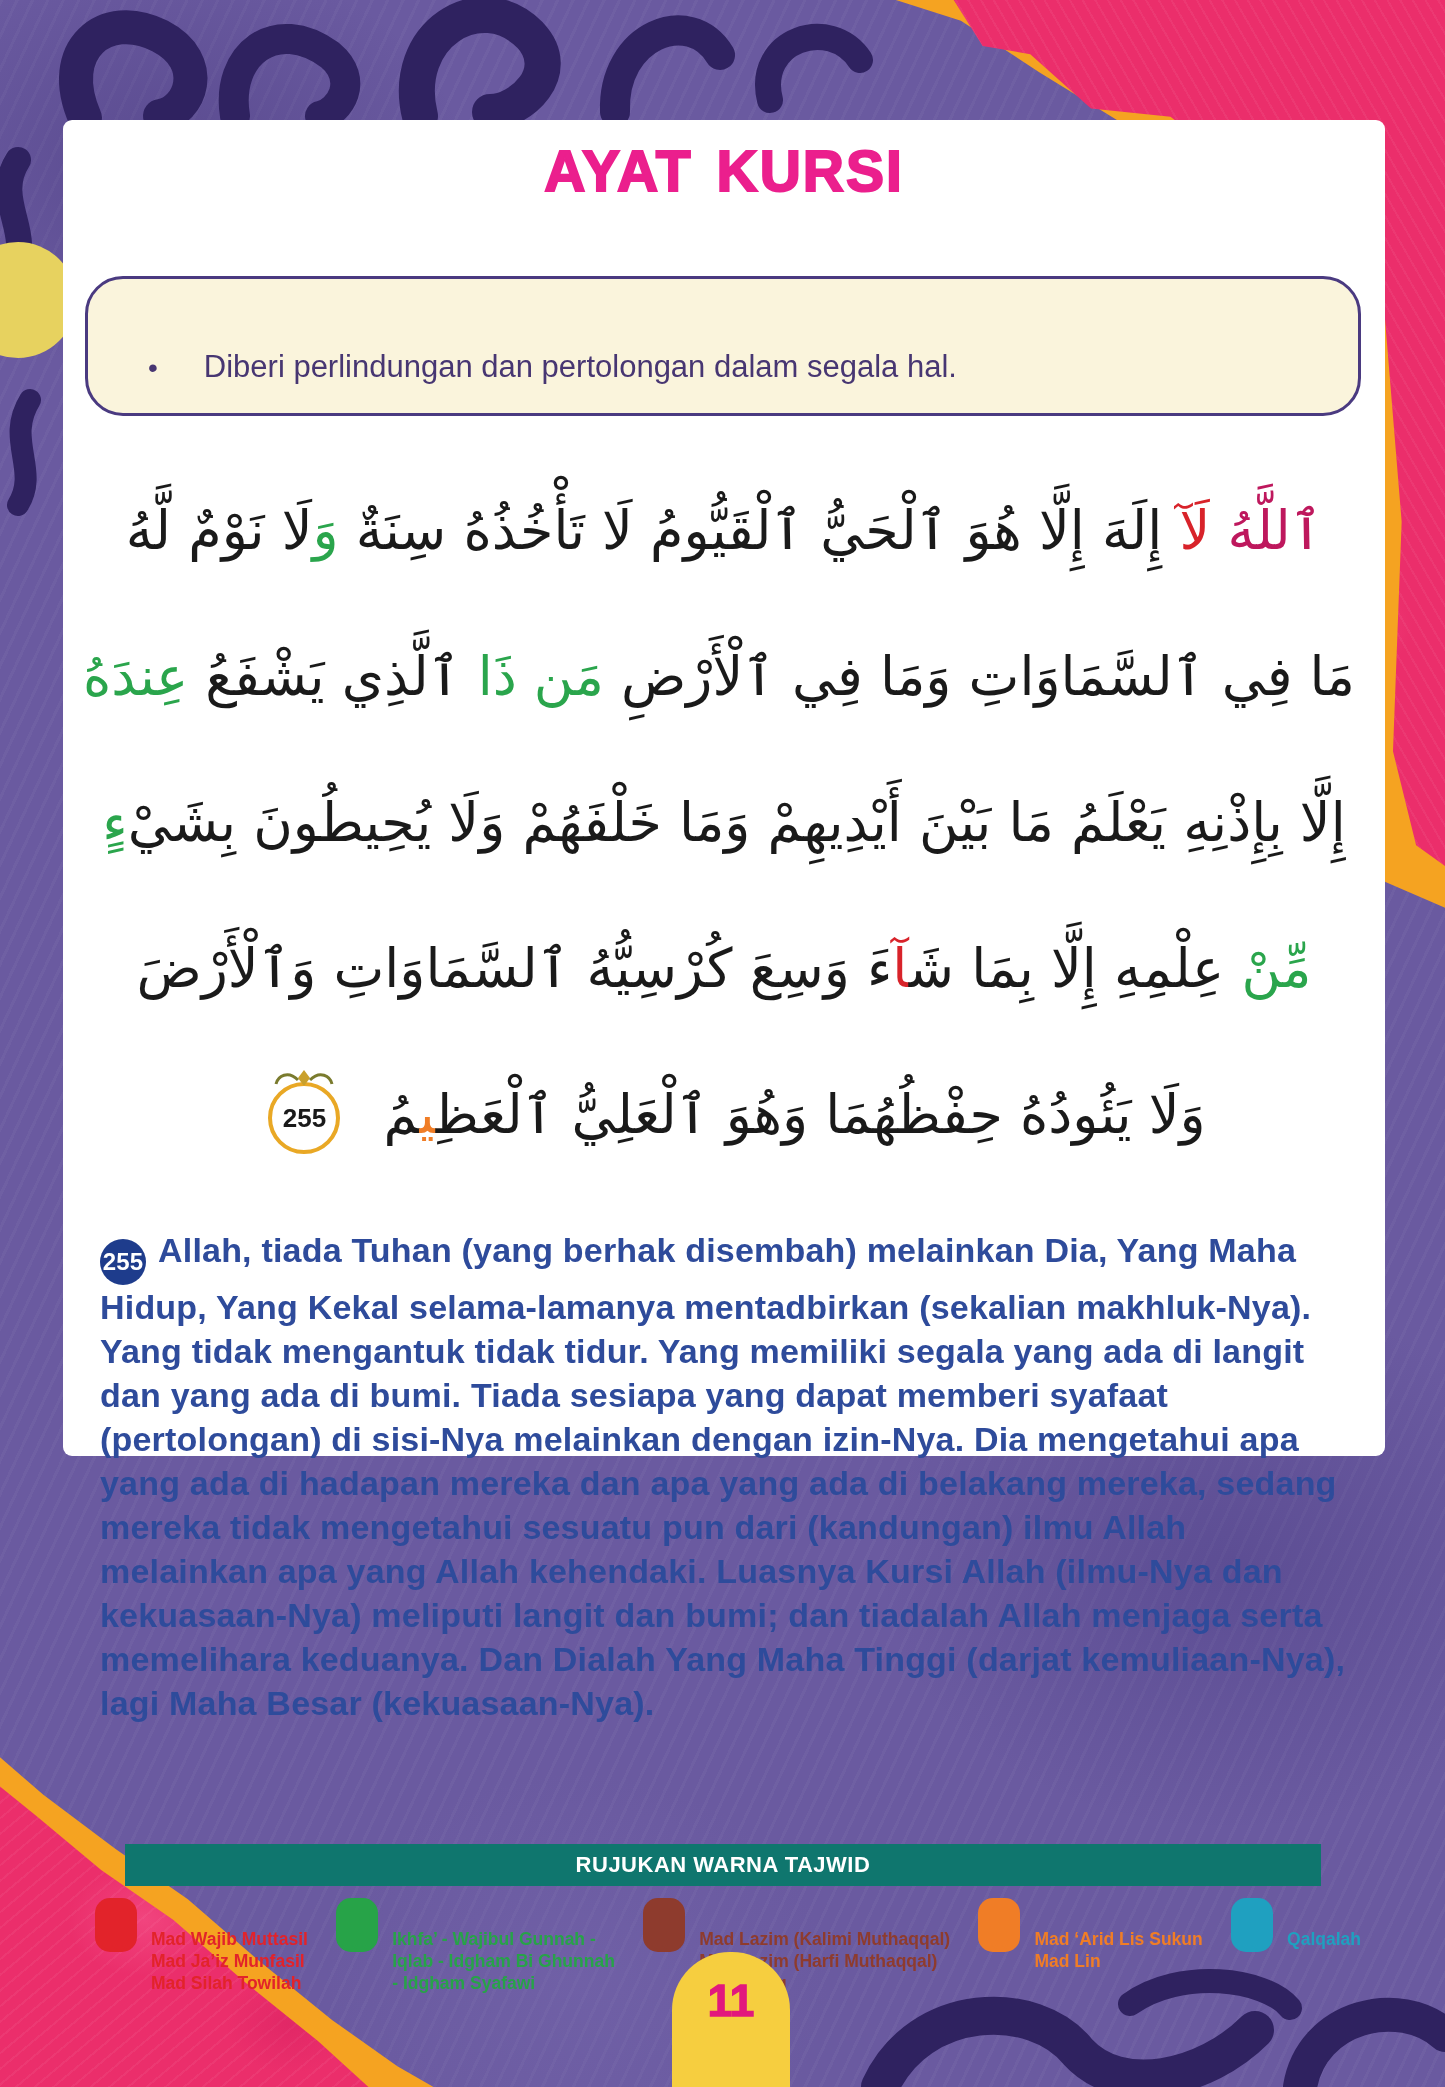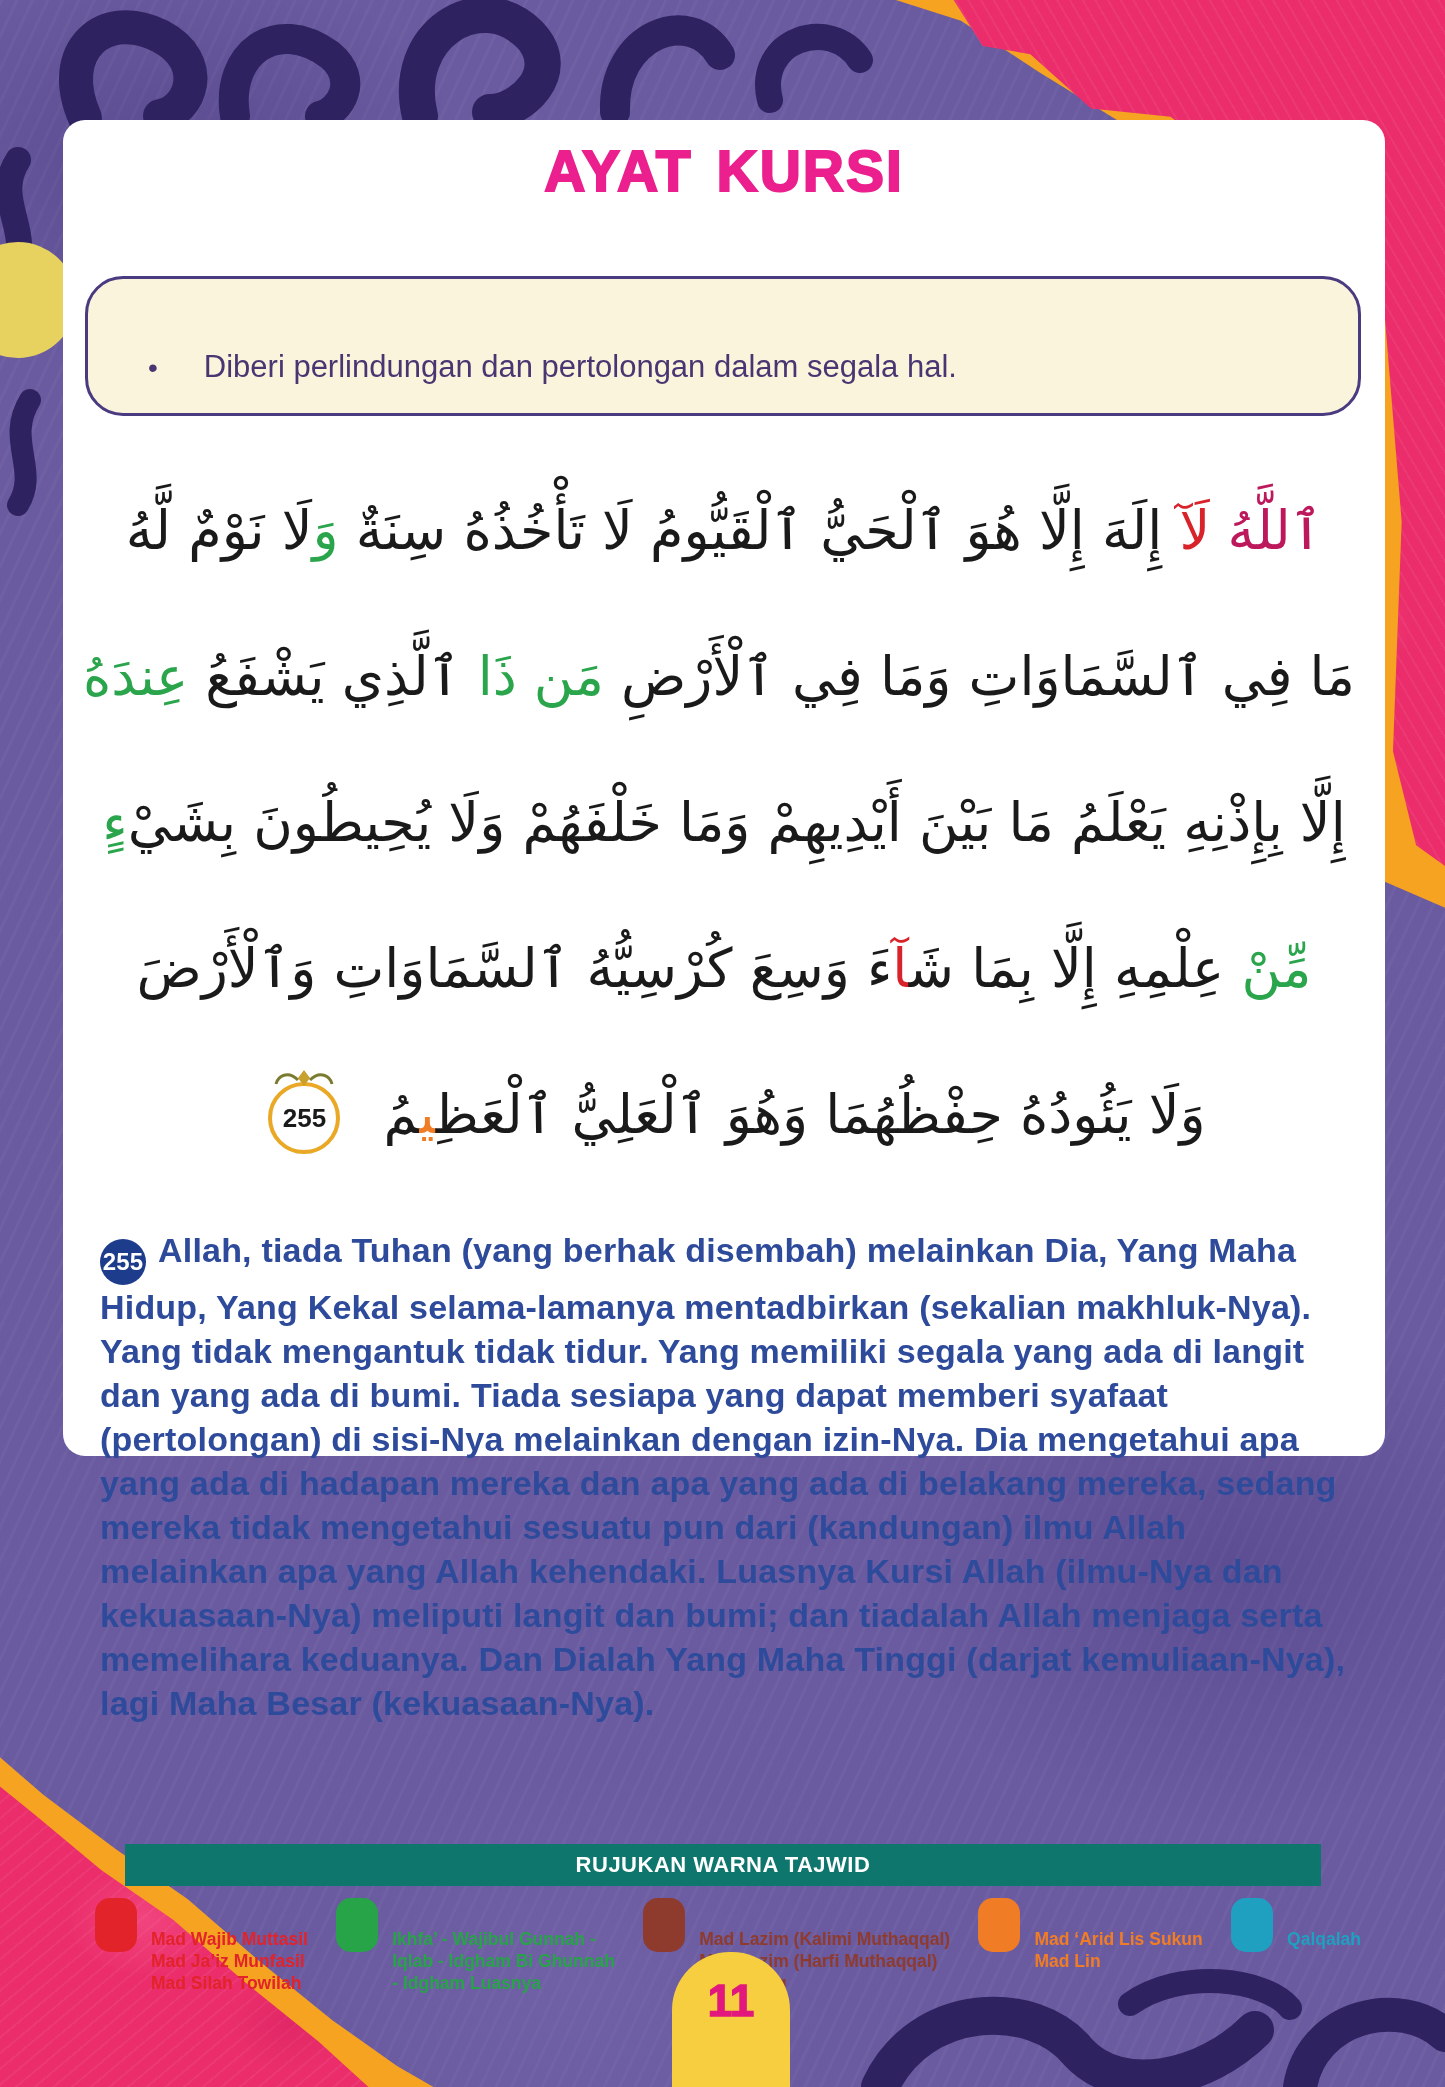--- a/index.html
+++ b/index.html
@@ -27,21 +27,21 @@
     clip-path:polygon(0 84.2%,3% 86%,8% 88.6%,13% 91%,18% 94%,23% 96.8%,27.5% 99%,30% 100%,0 100%);}
   .pink-bl{z-index:0;background:#EB2E6B;
     background-image:radial-gradient(110px 80px at 10% 92%, rgba(255,120,170,.3), transparent 70%),
       radial-gradient(90px 70px at 20% 97%, rgba(210,30,95,.4), transparent 70%),
       repeating-linear-gradient(140deg, rgba(255,255,255,.05) 0 2px, transparent 2px 12px);
     clip-path:polygon(0 85.6%,2.5% 87%,7% 89.6%,12% 92%,17% 95%,22% 97.8%,25.5% 100%,0 100%);}
   .yellow-blob{position:absolute;left:-40px;top:242px;width:116px;height:116px;
     border-radius:50%;background:#E7D25F;z-index:0;}
 
   .card{position:absolute;left:63px;top:120px;width:1322px;height:1336px;
-    background:#FFFFFF;border-radius:22px;z-index:2;}
+    background:#FFFFFF;border-radius:9px;z-index:2;}
 
   .title{position:absolute;left:0;top:18px;width:100%;text-align:center;
     color:#EB1F8D;font-size:57px;font-weight:bold;letter-spacing:2px;word-spacing:6px;
     -webkit-text-stroke:2px #EB1F8D;}
 
   .kele-badge{position:absolute;left:22px;top:126px;width:262px;height:64px;
     background:#5B3D8C;border-radius:24px;z-index:4;display:flex;align-items:center;justify-content:center;
     color:#fff;font-size:33px;font-weight:bold;letter-spacing:1px;
     -webkit-text-stroke:1px #fff;}
   .benefit-box{position:absolute;left:22px;top:156px;width:1276px;height:140px;
@@ -149,21 +149,21 @@
             <div>Mad Wajib Muttasil</div>
             <div>Mad Ja’iz Munfasil</div>
             <div>Mad Silah Towilah</div>
           </div>
         </div>
         <div class="legend-item">
           <span class="swatch" style="background: rgb(39, 163, 72);"></span>
           <div class="legend-text" style="color: rgb(39, 163, 72);">
             <div>Ikhfa’ - Wajibul Gunnah -</div>
             <div>Iqlab - Idgham Bi Ghunnah</div>
-            <div>- Idgham Luasnya</div>
+            <div>- Idgham Syafawi</div>
           </div>
         </div>
         <div class="legend-item">
           <span class="swatch" style="background: rgb(142, 59, 45);"></span>
           <div class="legend-text" style="color: rgb(142, 59, 45);">
             <div>Mad Lazim (Kalimi Muthaqqal)</div>
             <div>Mad Lazim (Harfi Muthaqqal)</div>
             <div>Mad Faraq</div>
           </div>
         </div>

